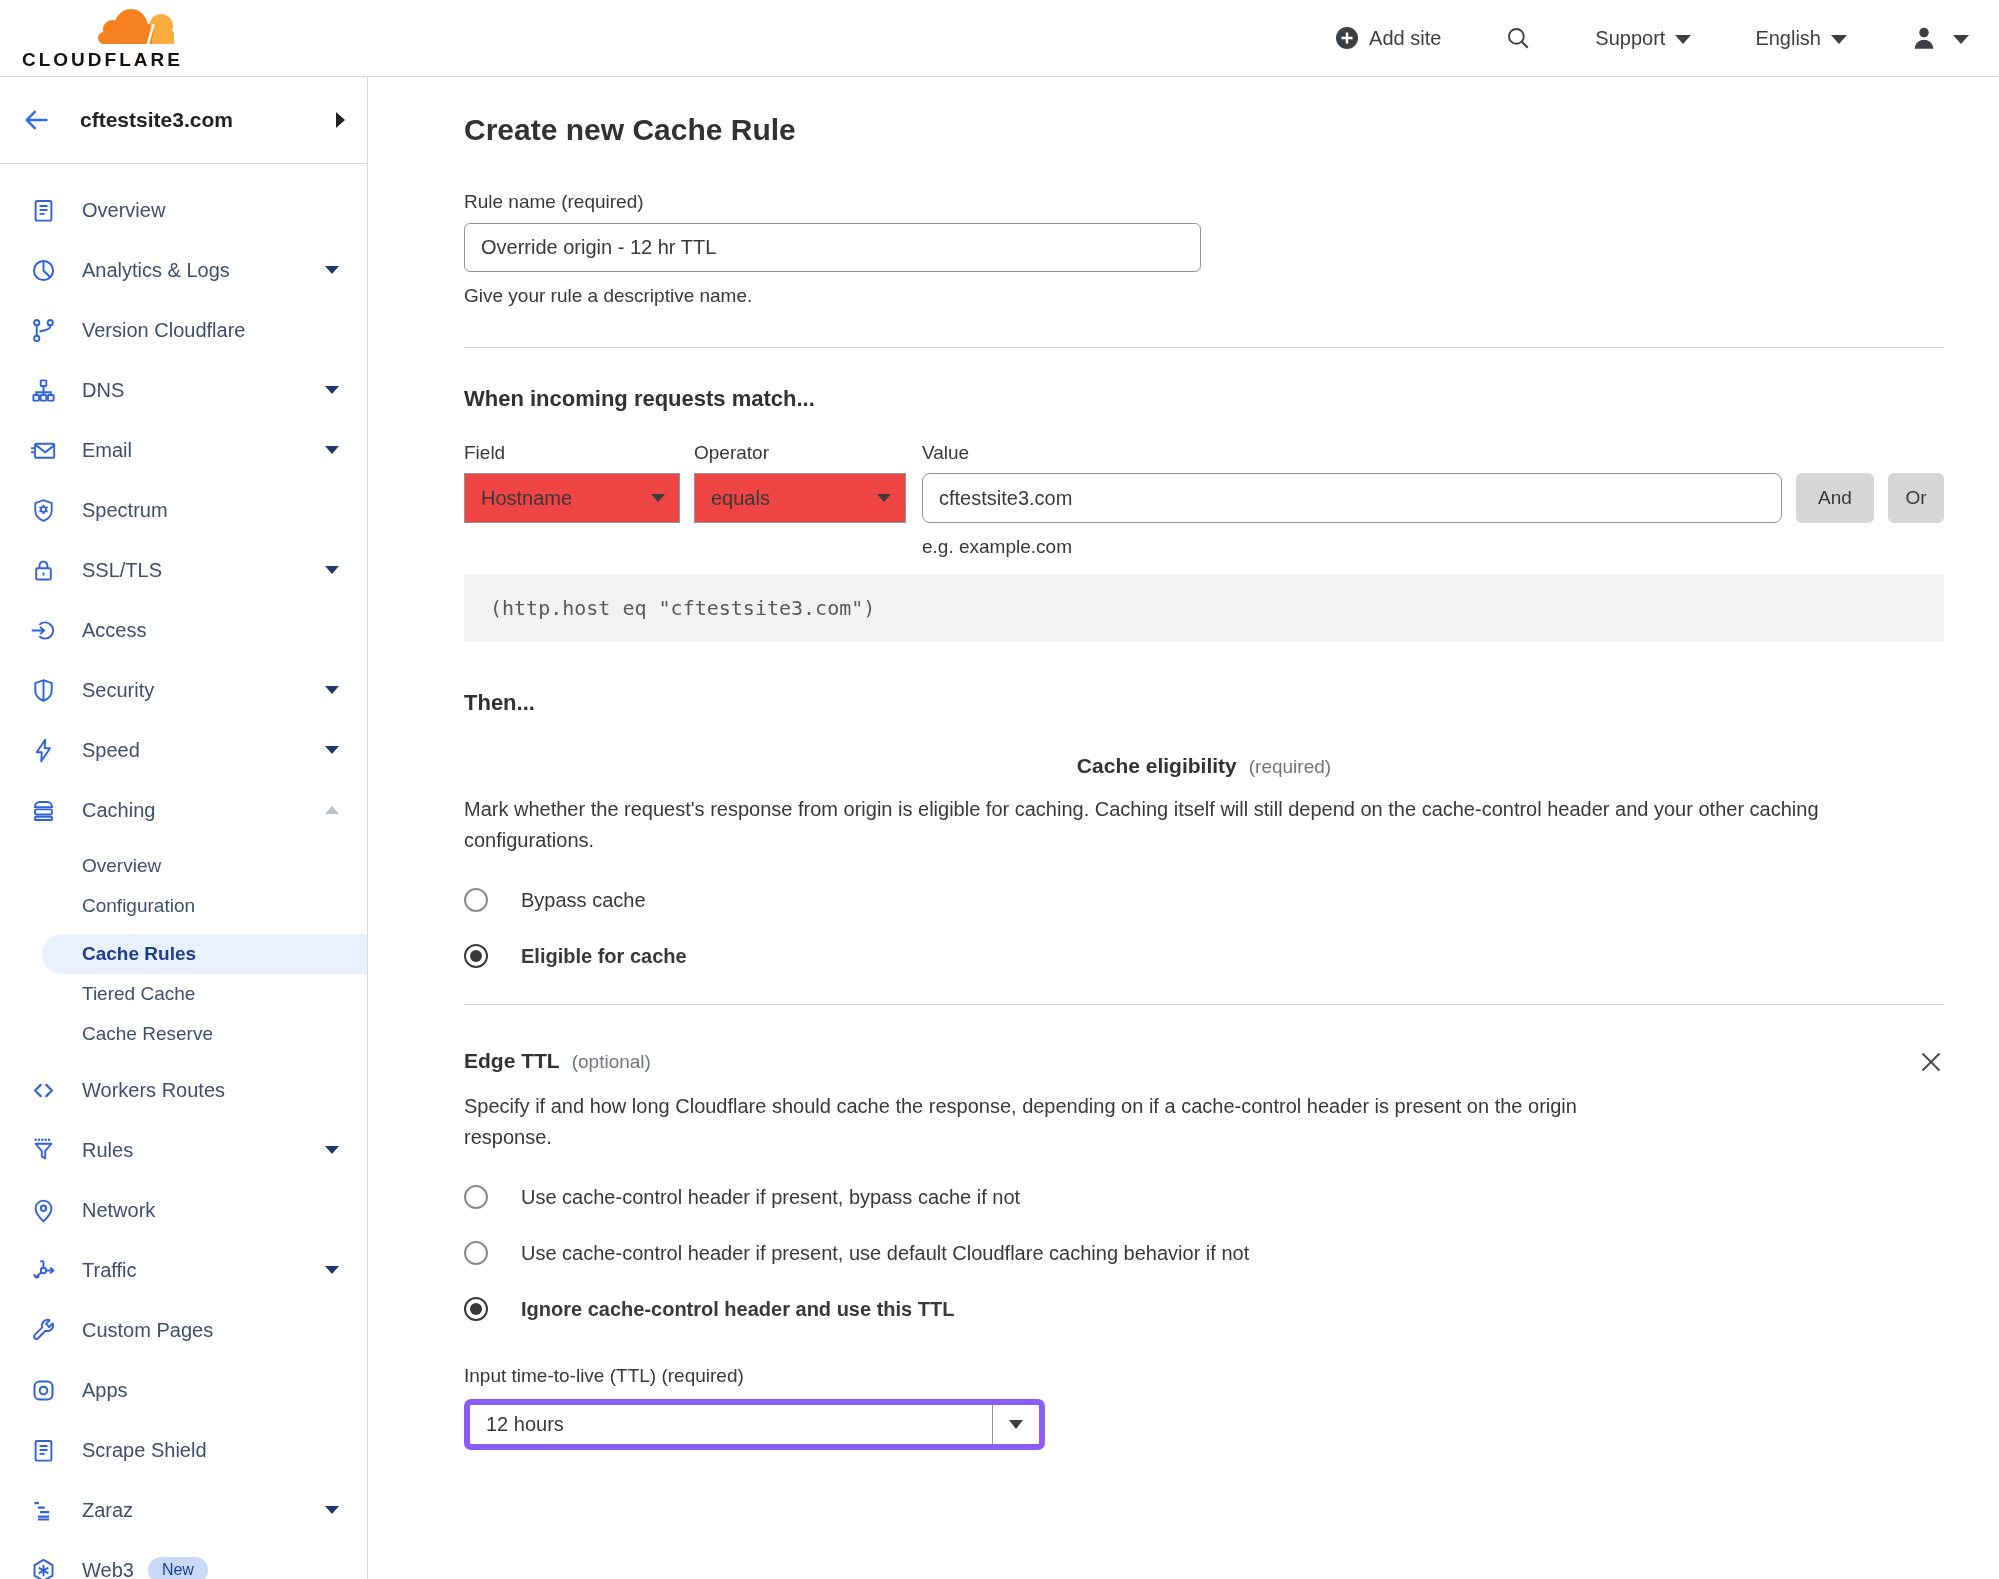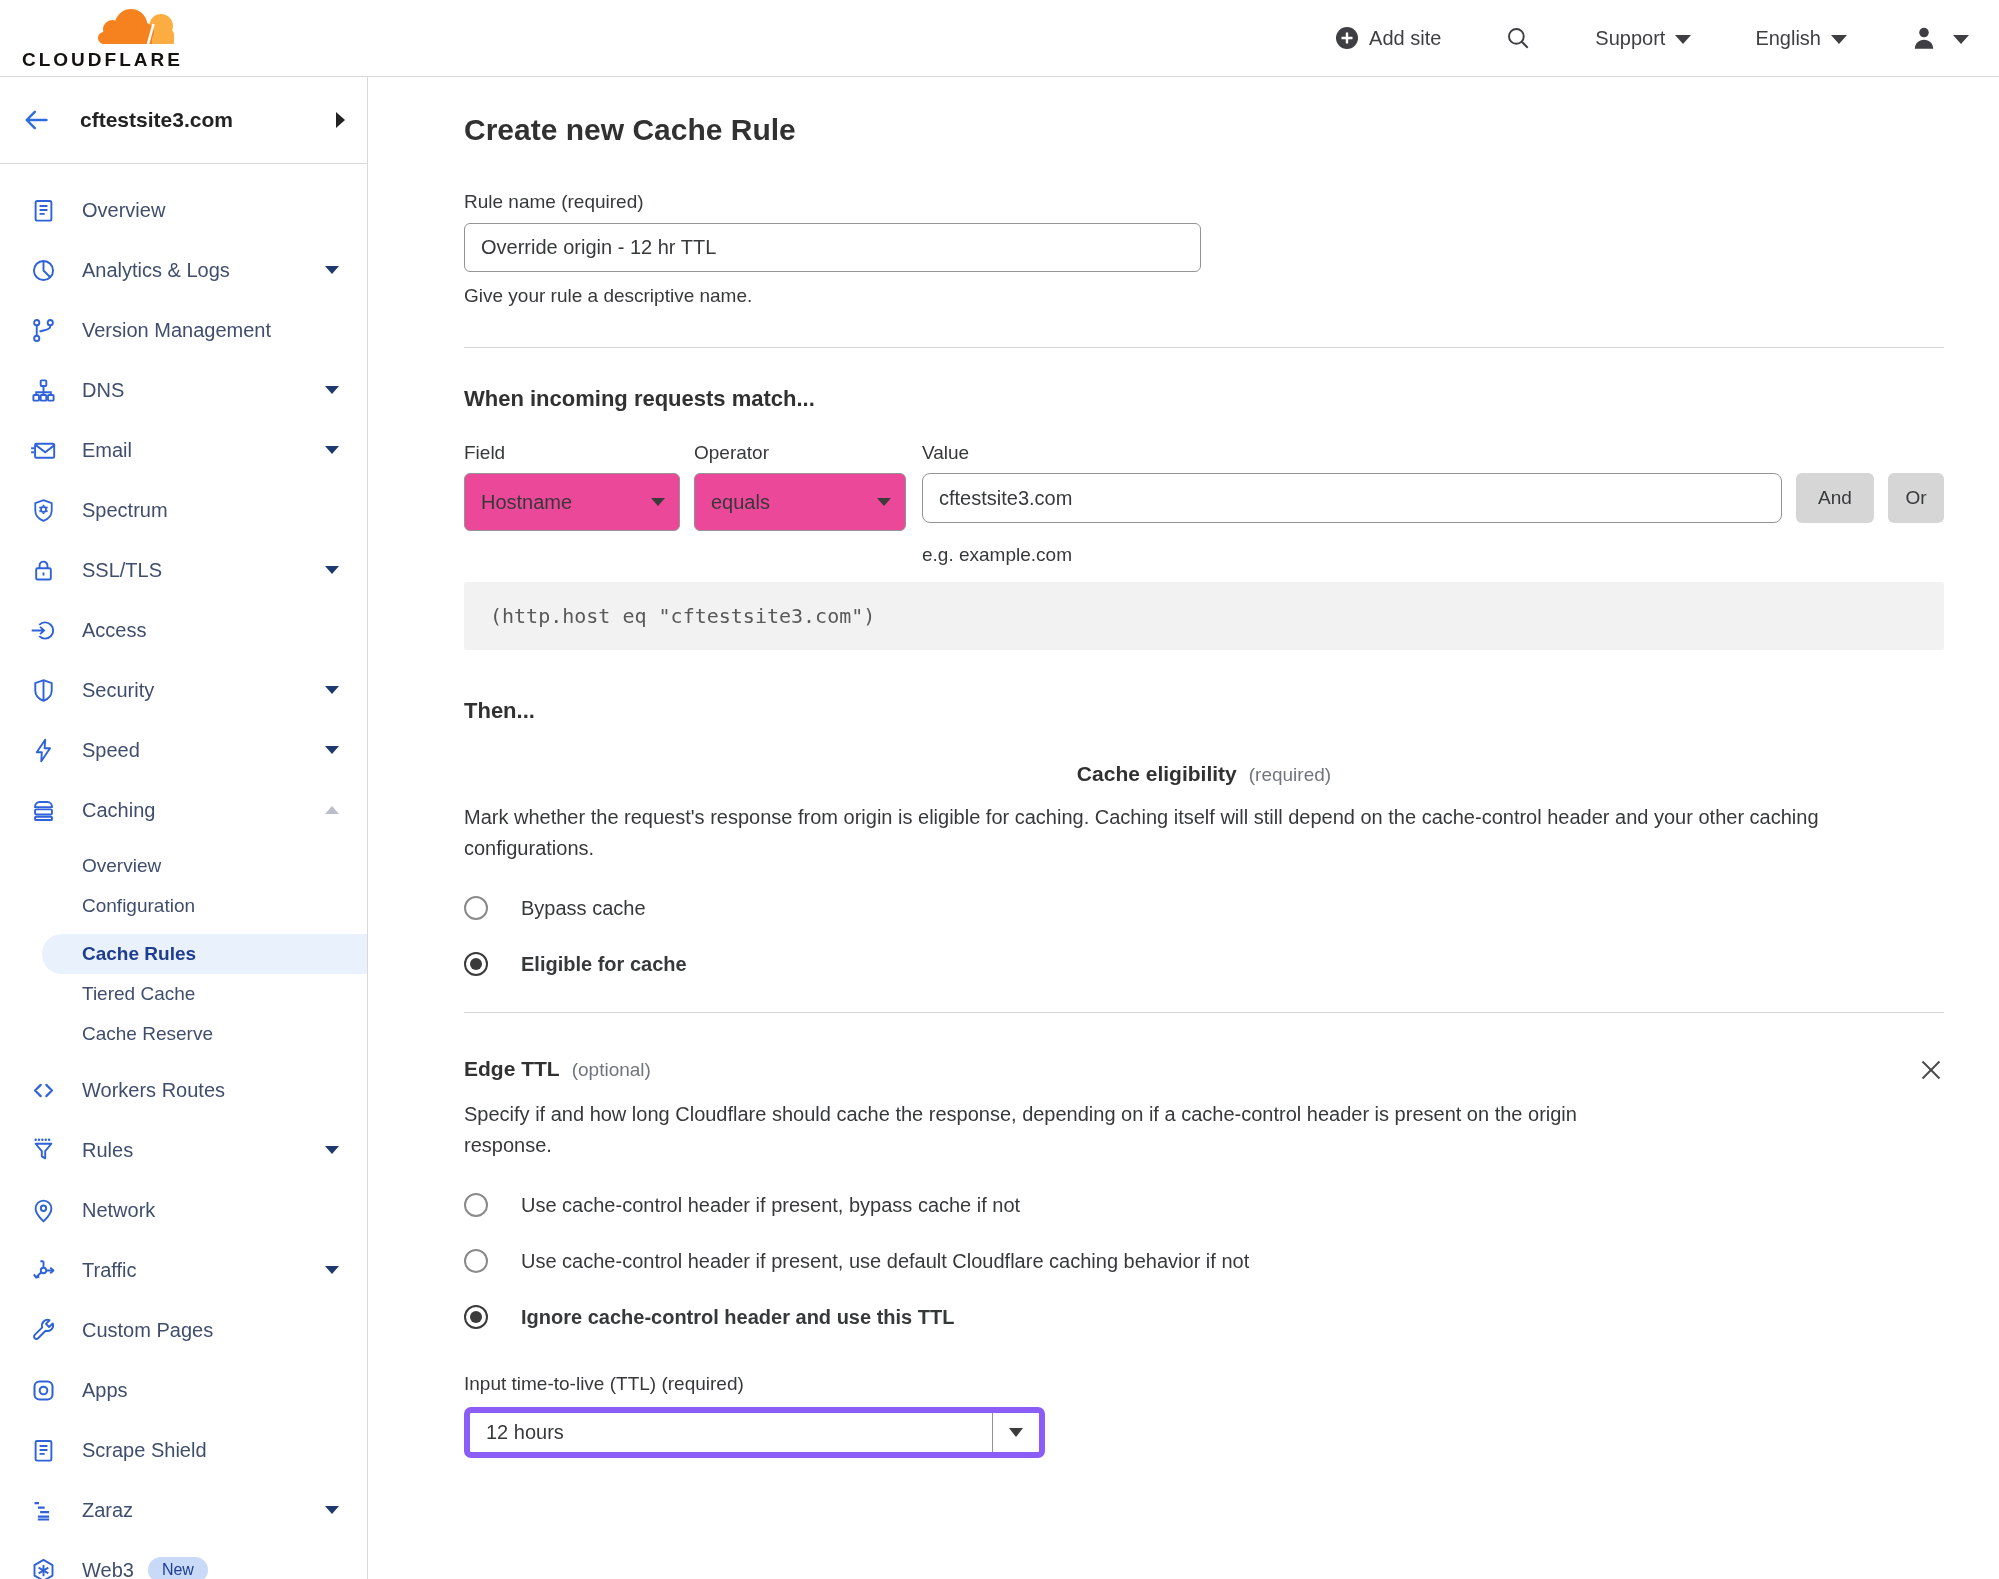--- a/index.html
+++ b/index.html
@@ -51,22 +51,22 @@
   .rule-name-label { margin-top:44px; }
   .text-input { display:block; margin-top:10px; height:49px; width:737px; border:1px solid #949494;
     border-radius:6px; font-size:20px; padding:0 16px; color:#36393a; font-family:"Liberation Sans", sans-serif; }
   .help-text { margin-top:13px; font-size:19px; color:#36393a; }
   .divider { border:none; border-top:1px solid #d5d5d5; margin-top:40px; }
   .section-heading { font-size:22px; font-weight:700; color:#313131; }
   .match-heading { margin-top:38px; }
   .match-labels { display:flex; margin-top:30px; font-size:19px; }
   .match-labels .l1 { width:230px; } .match-labels .l2 { width:228px; }
   .match-row { display:flex; margin-top:9px; align-items:stretch; }
-  .select-box { height:58px; border:1px solid #949494; border-radius:6px; display:flex;
-    align-items:center; padding:0 14px 0 16px; font-size:20px; color:#36393a; cursor:pointer; background:#ec4899; }
+  .select-box { height:50px; border:1px solid #949494; border-radius:0; display:flex;
+    align-items:center; padding:0 14px 0 16px; font-size:20px; color:#36393a; cursor:pointer; background:#ef4444; }
   .select-box .sel-caret { margin-left:auto; width:0; height:0; border-left:7px solid transparent;
     border-right:7px solid transparent; border-top:8px solid #3c3c3c; }
   .sel-field { width:216px; margin-right:14px; }
   .sel-operator { width:212px; margin-right:16px; }
   .value-input { flex:1; height:50px; border:1px solid #949494; border-radius:8px; font-size:20px;
     padding:0 16px; color:#36393a; margin-right:14px; font-family:"Liberation Sans", sans-serif; }
   .gray-btn { height:50px; border:none; border-radius:6px; background:#d6d6d6; color:#36393a;
     font-size:19px; cursor:pointer; font-family:"Liberation Sans", sans-serif; }
   .and-btn { width:78px; margin-right:14px; } .or-btn { width:56px; }
   .value-help { margin-top:13px; margin-left:458px; font-size:19px; color:#36393a; }
@@ -188,21 +188,21 @@
 
       <div class="nav-item">
         <span class="nav-icon">
           <svg viewBox="0 0 24 24" fill="none" stroke="#2f62d9" stroke-width="1.7">
             <circle cx="6" cy="5" r="2.3"></circle>
               <circle cx="18" cy="5" r="2.3"></circle>
               <circle cx="6" cy="19" r="2.3"></circle>
             <path d="M6 7.3 v9.4 M18 7.3 v1.2 c0 3.5-5.5 2.7-9.5 4.5"></path>
           </svg>
           </span>
-        <span class="nav-label">Version Management</span>
+        <span class="nav-label">Version Cloudflare</span>
       </div>
 
       <div class="nav-item">
         <span class="nav-icon">
           <svg viewBox="0 0 24 24" fill="none" stroke="#2f62d9" stroke-width="1.7">
             <rect x="9.5" y="3" width="5" height="5" rx="0.8"></rect>
               <rect x="3" y="16" width="5" height="5" rx="0.8"></rect>
             <rect x="9.5" y="16" width="5" height="5" rx="0.8"></rect>
               <rect x="16" y="16" width="5" height="5" rx="0.8"></rect>
             <path d="M12 8v8 M5.5 16v-2.5h13V16"></path>

